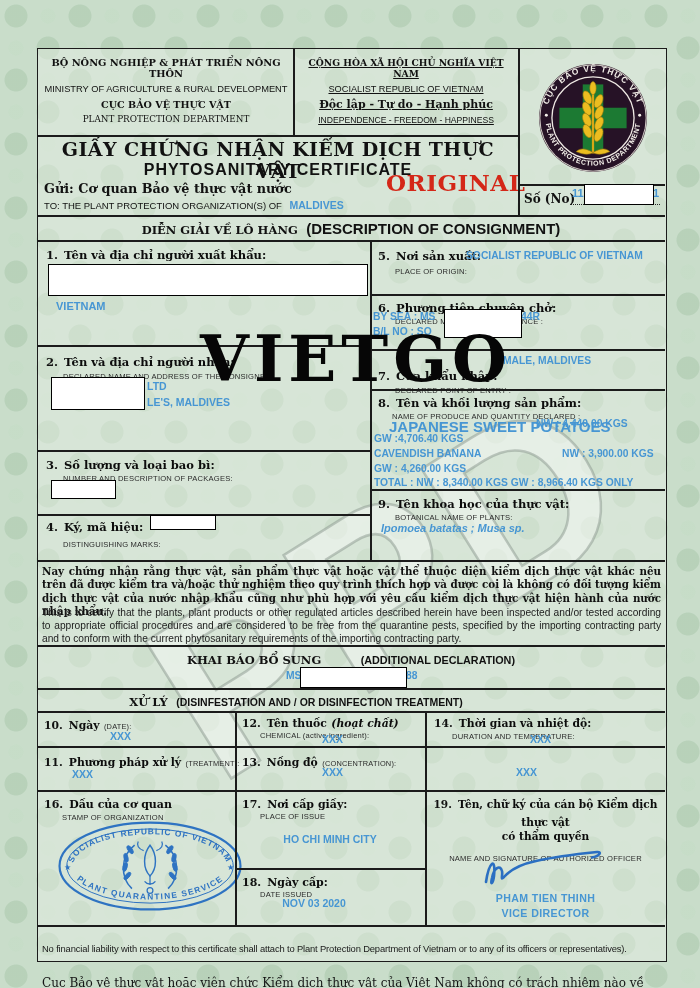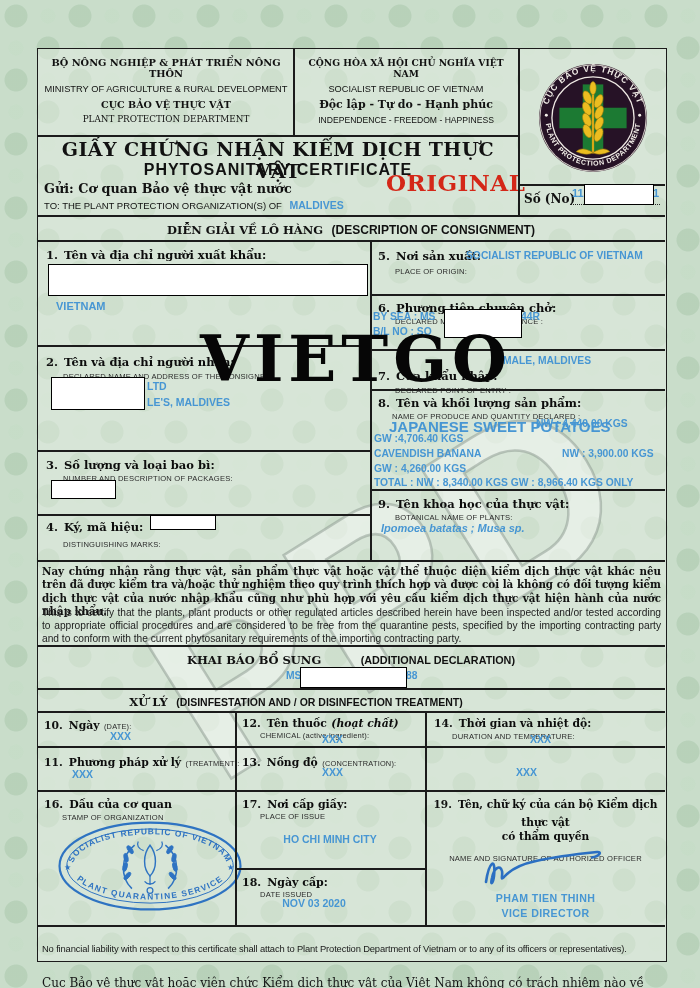--- a/index.html
+++ b/index.html
@@ -43,21 +43,21 @@
   <div class="rule" style="left:37px;top:135px;width:483px;height:1.5px;"></div>
   <div class="rule" style="left:518px;top:184px;width:147px;height:1.5px;"></div>
 
   <div class="abs ctr z5" style="left:40px;top:57px;width:252px;">
     <div class="serif b" style="font-size:9.8px;">BỘ NÔNG NGHIỆP &amp; PHÁT TRIỂN NÔNG THÔN</div>
     <div class="sans" style="font-size:9.3px;margin-top:5px;">MINISTRY OF AGRICULTURE &amp; RURAL DEVELOPMENT</div>
     <div class="serif b" style="font-size:9.6px;margin-top:5px;">CỤC BẢO VỆ THỰC VẬT</div>
     <div class="serif" style="font-size:8.8px;margin-top:4px;">PLANT PROTECTION DEPARTMENT</div>
   </div>
 
-  <div class="abs ctr z5" style="left:296px;top:57px;width:220px;">
+  <div class="abs ctr z5" style="left:296px;top:57px;width:220px;text-decoration:underline;">
     <div class="serif b" style="font-size:9.2px;">CỘNG HÒA XÃ HỘI CHỦ NGHĨA VIỆT NAM</div>
     <div class="sans" style="font-size:9.2px;margin-top:5px;">SOCIALIST REPUBLIC OF VIETNAM</div>
     <div class="serif b" style="font-size:11px;margin-top:4px;">Độc lập - Tự do - Hạnh phúc</div>
     <div class="sans" style="font-size:8.6px;margin-top:4px;">INDEPENDENCE - FREEDOM - HAPPINESS</div>
   </div>
 
   <svg class="abs z5" style="left:537px;top:62px;width:112px;height:112px;" viewBox="0 0 120 120">
     <circle cx="60" cy="60" r="57" fill="#261226" stroke="#44323f" stroke-width="1.5"></circle>
     <circle cx="60" cy="60" r="57" fill="none" stroke="#d8d2ce" stroke-width="1"></circle>
     <circle cx="60" cy="60" r="44" fill="none" stroke="#efe9e4" stroke-width="1.4"></circle>
@@ -102,21 +102,21 @@
   <div class="abs z5" style="left:44px;top:199px;font-size:9.5px;">
     <span class="sans">TO: THE PLANT PROTECTION ORGANIZATION(S) OF</span>
     <span class="val" style="font-size:10.5px;margin-left:5px;">MALDIVES</span>
   </div>
   <div class="abs z5 serif b" style="left:44px;top:181px;font-size:12.8px;">Gửi: Cơ quan Bảo vệ thực vật nước</div>
   <div class="abs z5 serif b" style="left:386px;top:169px;font-size:23px;letter-spacing:.5px;color:#d42718;">ORIGINAL</div>
 
   <div class="rule" style="left:37px;top:215px;width:628px;height:1.5px;"></div>
   <div class="abs ctr z5" style="left:37px;top:220px;width:628px;">
     <span class="serif b" style="font-size:11.5px;">DIỄN GIẢI VỀ LÔ HÀNG</span>
-    <span class="sans b" style="font-size:12px;margin-left:4px;">(DESCRIPTION OF CONSIGNMENT)</span>
+    <span class="sans b" style="font-size:15px;margin-left:4px;">(DESCRIPTION OF CONSIGNMENT)</span>
   </div>
   <div class="rule" style="left:37px;top:240px;width:628px;height:1.5px;"></div>
 
   <div class="rule" style="left:370px;top:240px;width:1.5px;height:320px;"></div>
   <div class="rule" style="left:37px;top:345px;width:334px;height:1.5px;"></div>
   <div class="rule" style="left:37px;top:450px;width:334px;height:1.5px;"></div>
   <div class="rule" style="left:37px;top:514px;width:334px;height:1.5px;"></div>
   <div class="rule" style="left:370px;top:294px;width:295px;height:1.5px;"></div>
   <div class="rule" style="left:370px;top:349px;width:295px;height:1.5px;"></div>
   <div class="rule" style="left:370px;top:389px;width:295px;height:1.5px;"></div>

